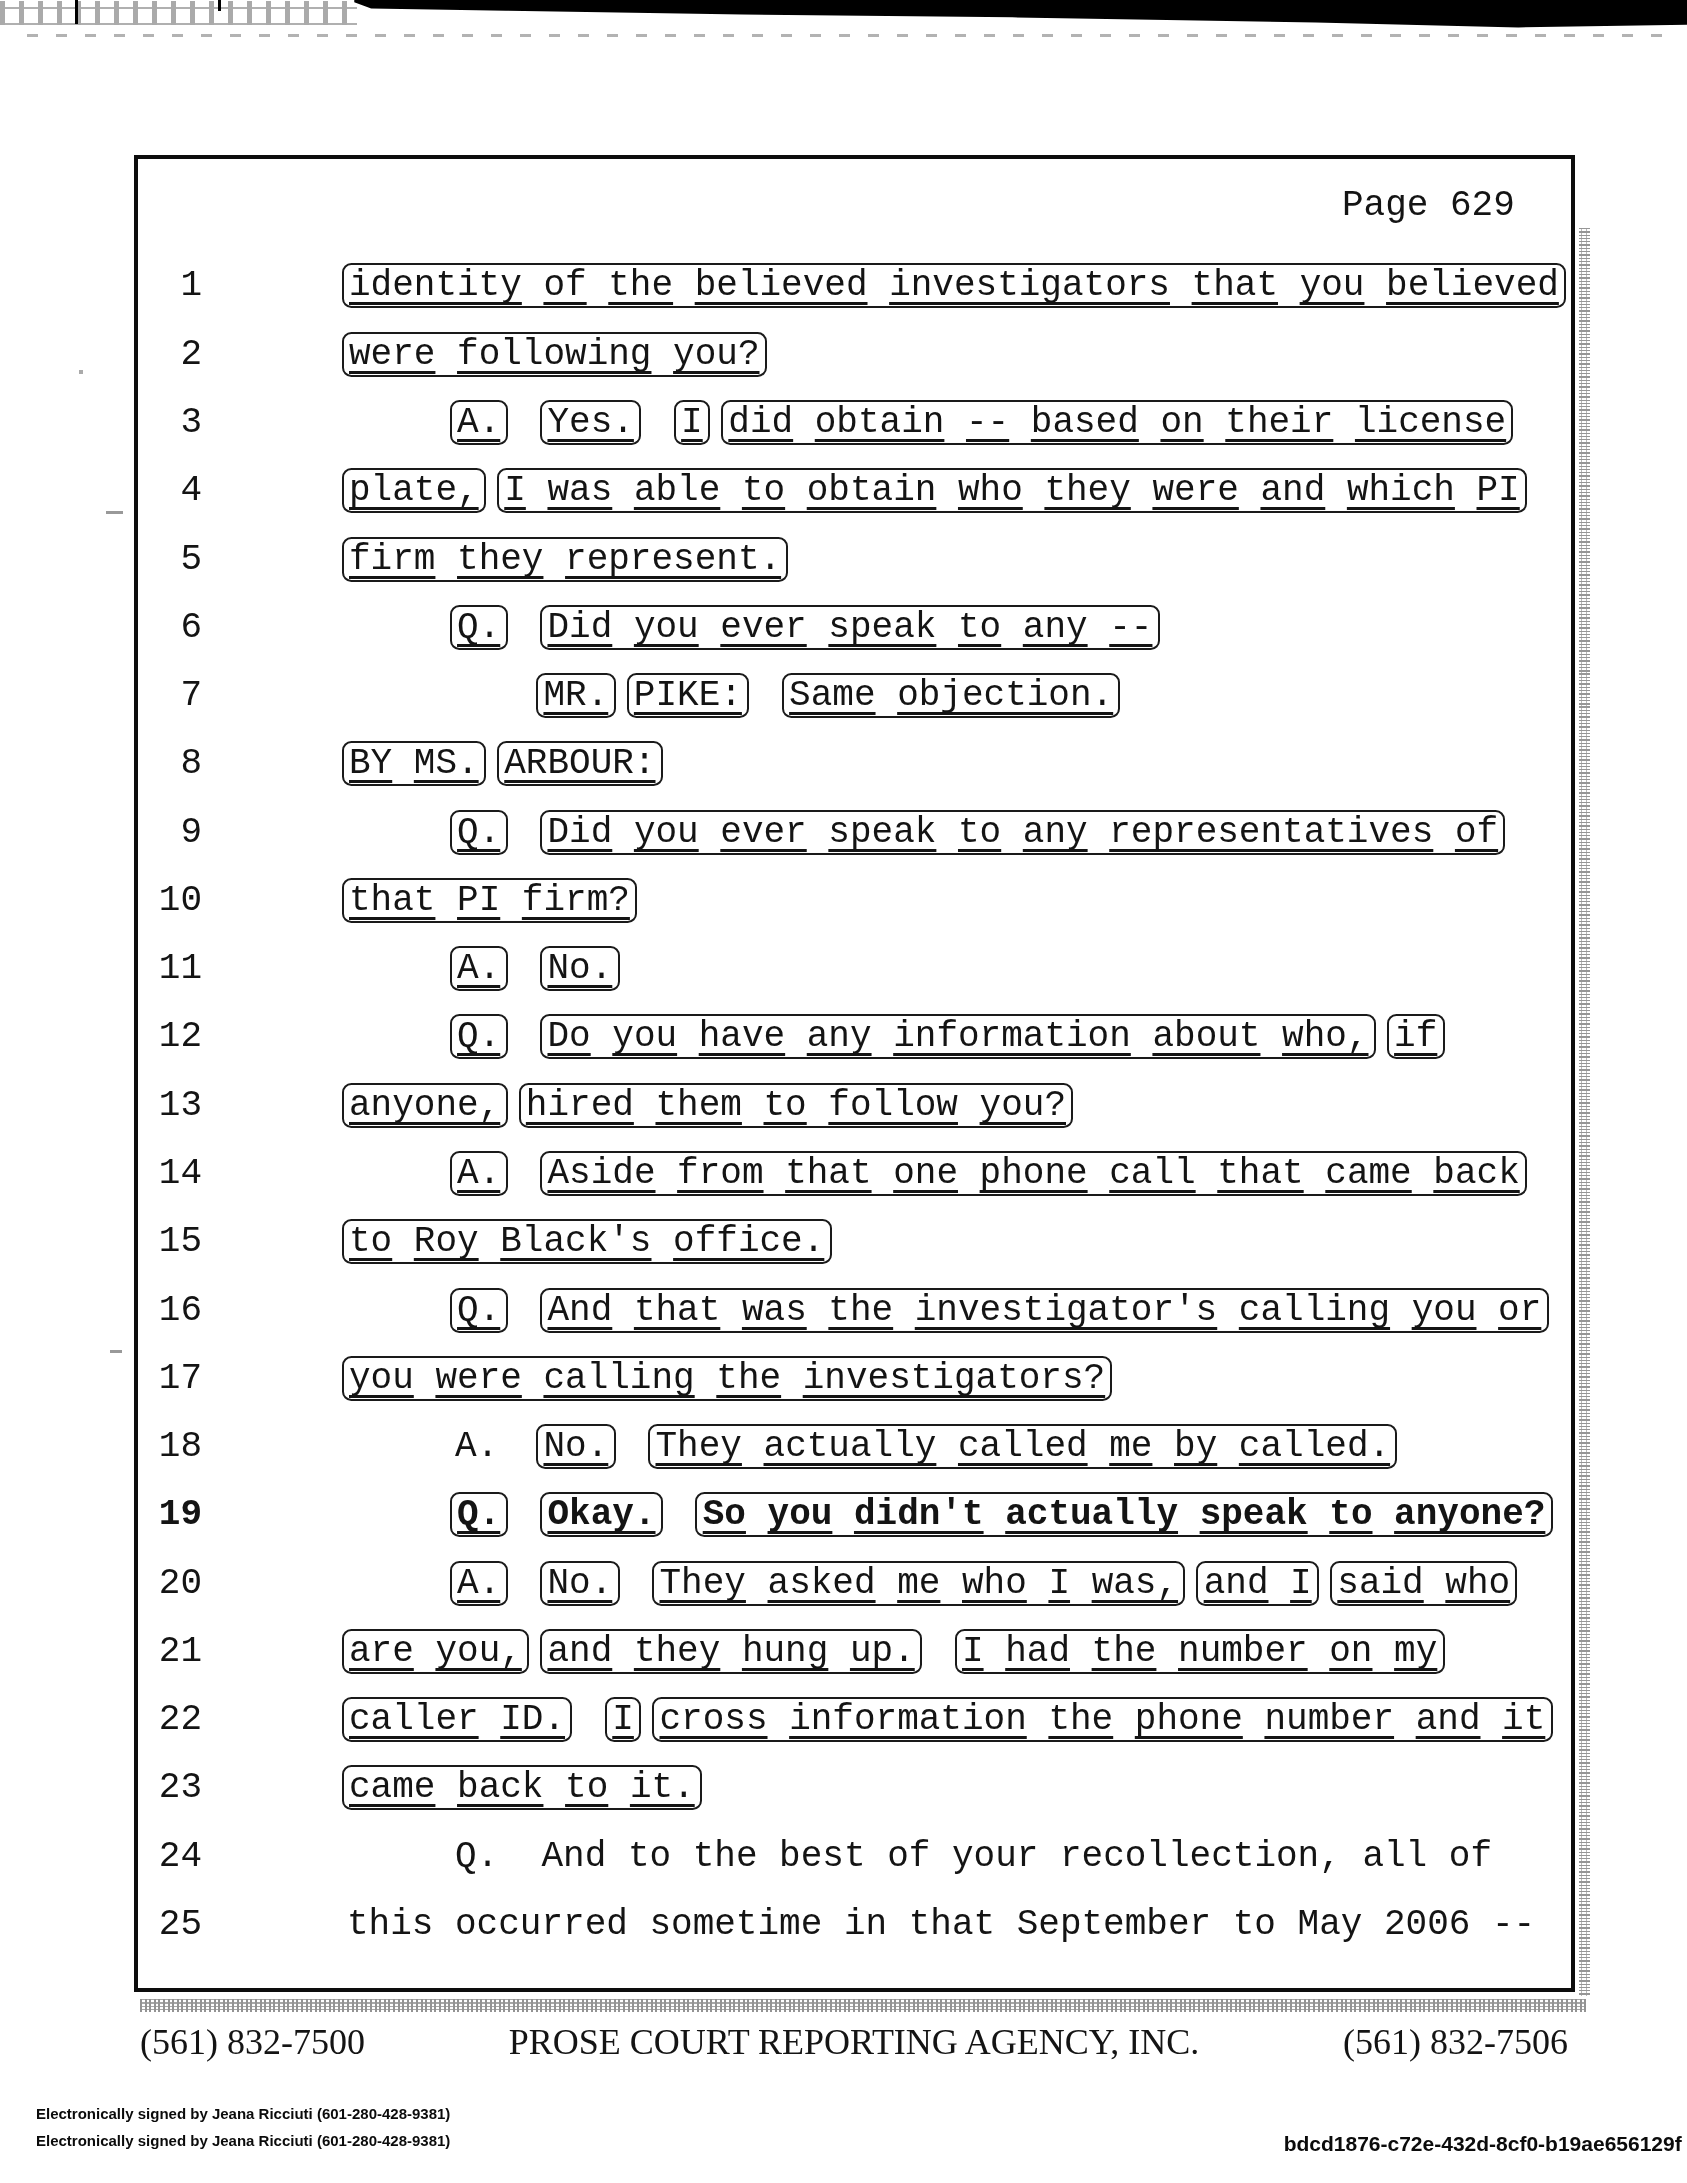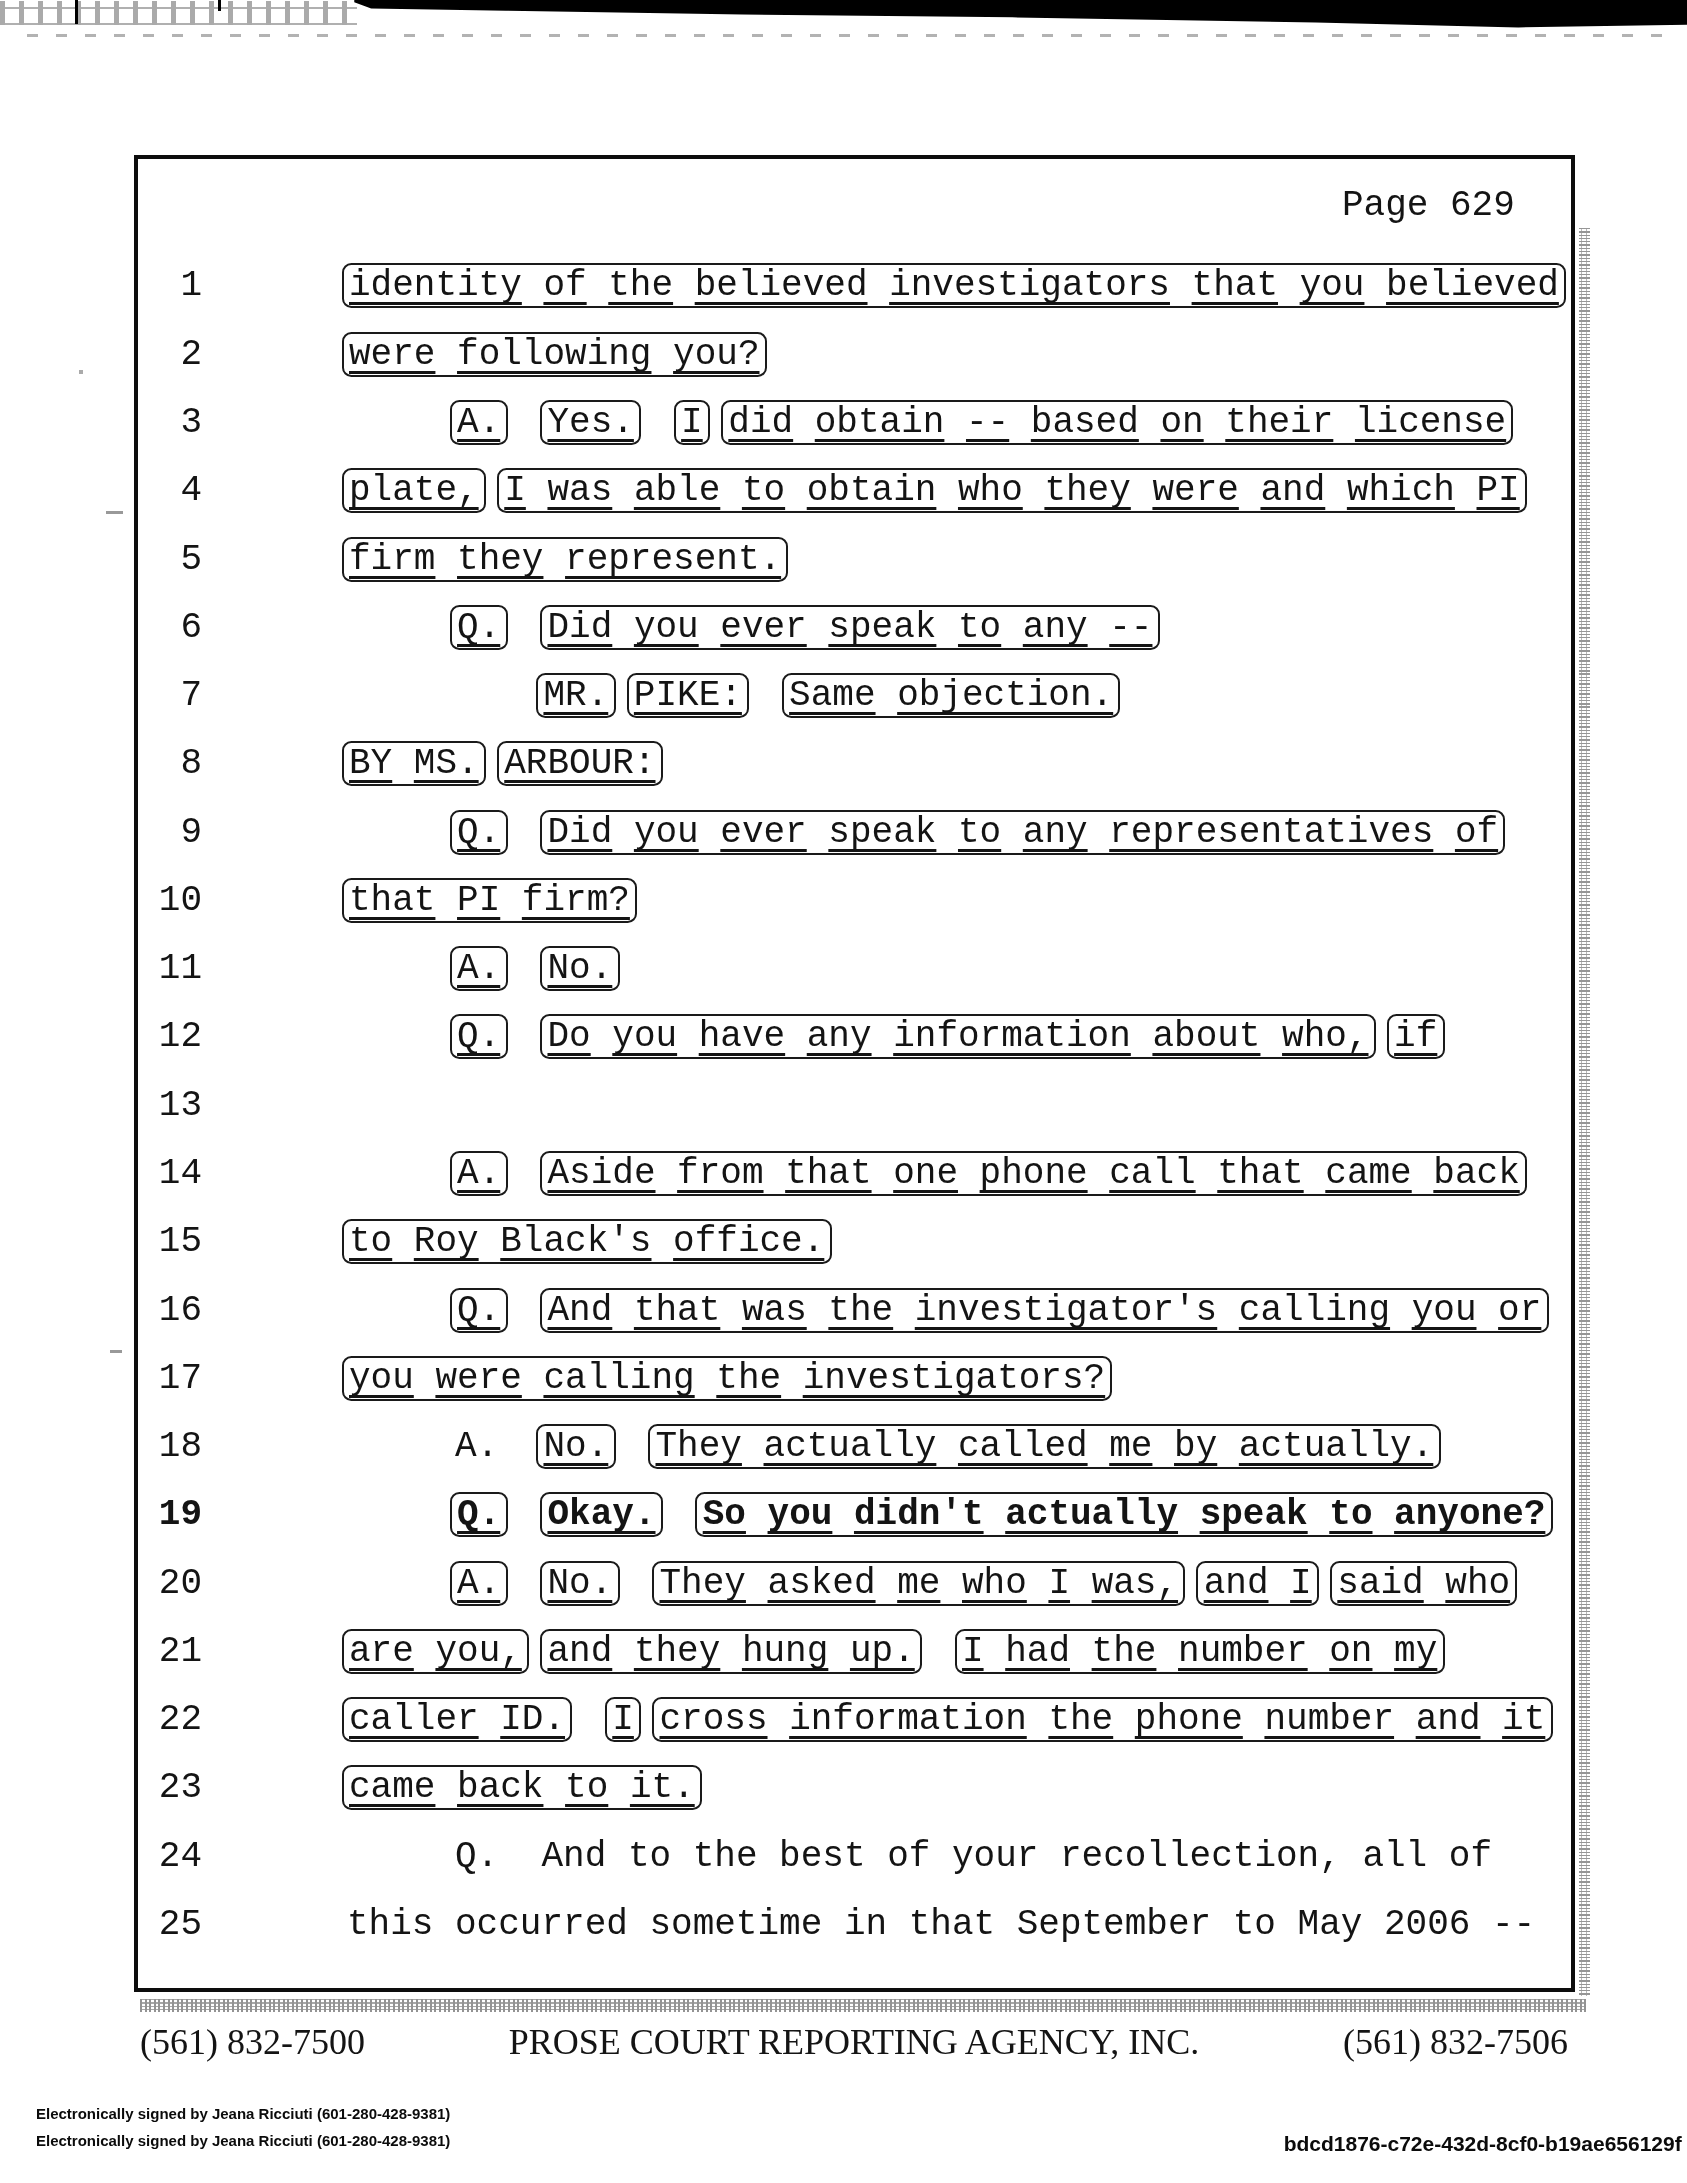--- a/index.html
+++ b/index.html
@@ -146,40 +146,41 @@
     <div class="trow" style="top: 934px;">
       <span class="lnum">11</span>
       <span class="ltext">     <span class="box"><span class="w">A.</span></span>  <span class="box"><span class="w">No.</span></span></span>
     </div>
     <div class="trow" style="top: 1002px;">
       <span class="lnum">12</span>
       <span class="ltext">     <span class="box"><span class="w">Q.</span></span>  <span class="box"><span class="w">Do</span> <span class="w">you</span> <span class="w">have</span> <span class="w">any</span> <span class="w">information</span> <span class="w">about</span> <span class="w">who,</span></span> <span class="box"><span class="w">if</span></span></span>
     </div>
     <div class="trow" style="top: 1071px;">
       <span class="lnum">13</span>
+      <span class="ltext"><span class="box"><span class="w">anyone,</span></span> <span class="box"><span class="w">hired</span> <span class="w">them</span> <span class="w">to</span> <span class="w">follow</span> <span class="w">you?</span></span></span>
     </div>
     <div class="trow" style="top: 1139px;">
       <span class="lnum">14</span>
       <span class="ltext">     <span class="box"><span class="w">A.</span></span>  <span class="box"><span class="w">Aside</span> <span class="w">from</span> <span class="w">that</span> <span class="w">one</span> <span class="w">phone</span> <span class="w">call</span> <span class="w">that</span> <span class="w">came</span> <span class="w">back</span></span></span>
     </div>
     <div class="trow" style="top: 1207px;">
       <span class="lnum">15</span>
       <span class="ltext"><span class="box"><span class="w">to</span> <span class="w">Roy</span> <span class="w">Black's</span> <span class="w">office.</span></span></span>
     </div>
     <div class="trow" style="top: 1276px;">
       <span class="lnum">16</span>
       <span class="ltext">     <span class="box"><span class="w">Q.</span></span>  <span class="box"><span class="w">And</span> <span class="w">that</span> <span class="w">was</span> <span class="w">the</span> <span class="w">investigator's</span> <span class="w">calling</span> <span class="w">you</span> <span class="w">or</span></span></span>
     </div>
     <div class="trow" style="top: 1344px;">
       <span class="lnum">17</span>
       <span class="ltext"><span class="box"><span class="w">you</span> <span class="w">were</span> <span class="w">calling</span> <span class="w">the</span> <span class="w">investigators?</span></span></span>
     </div>
     <div class="trow" style="top: 1412px;">
       <span class="lnum">18</span>
-      <span class="ltext">     <span class="plain">A.</span>  <span class="box"><span class="w">No.</span></span>  <span class="box"><span class="w">They</span> <span class="w">actually</span> <span class="w">called</span> <span class="w">me</span> <span class="w">by</span> <span class="w">actually.</span></span></span>
+      <span class="ltext">     <span class="plain">A.</span>  <span class="box"><span class="w">No.</span></span>  <span class="box"><span class="w">They</span> <span class="w">actually</span> <span class="w">called</span> <span class="w">me</span> <span class="w">by</span> <span class="w">called.</span></span></span>
     </div>
     <div class="trow" style="top: 1480px; font-weight: bold;">
       <span class="lnum">19</span>
       <span class="ltext">     <span class="box"><span class="w">Q.</span></span>  <span class="box"><span class="w">Okay.</span></span>  <span class="box"><span class="w">So</span> <span class="w">you</span> <span class="w">didn't</span> <span class="w">actually</span> <span class="w">speak</span> <span class="w">to</span> <span class="w">anyone?</span></span></span>
     </div>
     <div class="trow" style="top: 1549px;">
       <span class="lnum">20</span>
       <span class="ltext">     <span class="box"><span class="w">A.</span></span>  <span class="box"><span class="w">No.</span></span>  <span class="box"><span class="w">They</span> <span class="w">asked</span> <span class="w">me</span> <span class="w">who</span> <span class="w">I</span> <span class="w">was,</span></span> <span class="box"><span class="w">and</span> <span class="w">I</span></span> <span class="box"><span class="w">said</span> <span class="w">who</span></span></span>
     </div>
     <div class="trow" style="top: 1617px;">

